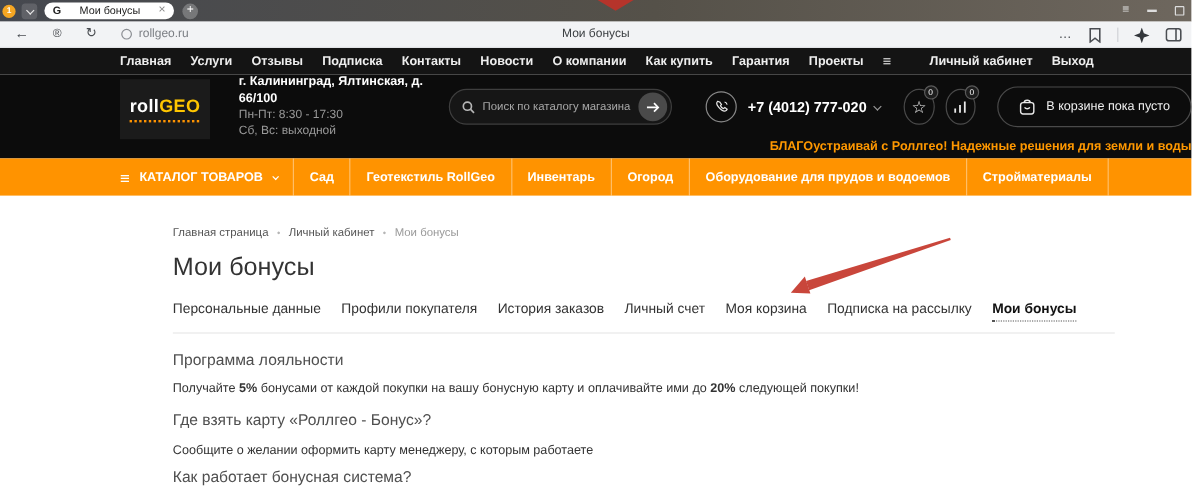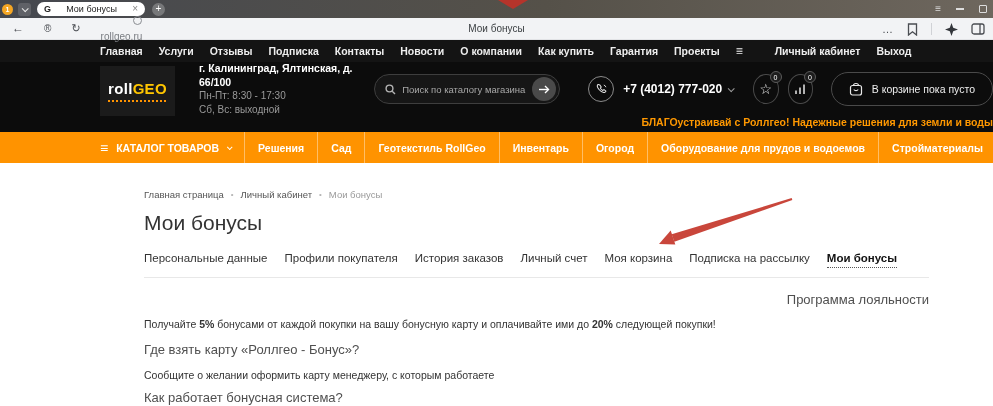--- a/index.html
+++ b/index.html
@@ -32,21 +32,21 @@
   .minbar { width:8px; height:1.5px; background:#ddd; display:inline-block; }
   .restore { width:8px; height:8px; border:1.2px solid #ddd; border-radius:1px; position:relative; display:inline-block; }
 
   
   .toolbar { height:22px; background:#f2f3f5; display:flex; align-items:center; position:relative;
              border-bottom:1px solid #e2e3e6; }
   .tb-ic { color:#4a4d52; font-size:11px; line-height:11px; }
   .tb-back { margin-left:12px; font-size:12px; }
   .tb-reg { margin-left:20px; font-size:10px; }
   .tb-reload { margin-left:20px; font-size:11px; }
-  .urlbox { display:flex; align-items:flex-end; gap:6px; margin-left:20px;flex-direction:column; }
+  .urlbox { display:flex; align-items:center; gap:6px; margin-left:20px; }
   .site-circle { width:9px; height:9px; border:1.3px solid #8a8d92; border-radius:50%; }
   .url-text { font-size:10px; color:#7b7e83; }
   .tb-title { position:absolute; left:0; right:0; text-align:center; font-size:10px; color:#3c4043; pointer-events:none; }
   .tb-right { position:absolute; right:8px; top:0; height:22px; display:flex; align-items:center; gap:13px; }
   .tb-sep { width:1px; height:12px; background:#d0d2d6; }
   .tb-right svg { display:block; }
 
   
   .site-nav { height:22px; background:#141414; display:flex; align-items:center; padding:0 115px 0 100px; gap:16px; }
   .site-nav a { color:#eee; font-size:10.5px; font-weight:bold; text-decoration:none; white-space:nowrap; }
@@ -101,21 +101,21 @@
   .breadcrumb { margin-top:26px; font-size:9.5px; color:#555; display:flex; align-items:center; gap:7px; }
   .breadcrumb .sep { color:#b5b5b5; font-size:8px; }
   .breadcrumb .last { color:#9a9a9a; }
   .page-title { margin-top:11px; font-size:21px; color:#333; font-weight:400; }
   .acct-tabs { margin-top:17px; display:flex; gap:17px; font-size:11.5px; color:#333; }
   .acct-tab { white-space:nowrap; cursor:pointer; }
   .acct-tab.active { font-weight:bold; color:#111; border-bottom:1.5px dotted #555; padding-bottom:3px; }
   .rule { margin-top:9px; border-top:1px solid #e8e8e8; }
   .sec-h { font-size:13px; color:#4f4f4f; font-weight:400; }
   .sec-p { font-size:10.5px; color:#333; }
-  .h1s { margin-top:14px;text-align:right; } .p1s { margin-top:11px; } .h2s { margin-top:12px; }
+  .h1s { margin-top:14px; } .p1s { margin-top:11px; } .h2s { margin-top:12px; }
   .p2s { margin-top:12px; } .h3s { margin-top:9px; }
 
   .arrow-overlay { position:absolute; left:0; top:0; width:993px; height:406px; pointer-events:none; z-index:40; }
 </style>
 </head>
 <body>
 
 <div class="screen">
 
   <div class="tabbar">
@@ -236,21 +236,20 @@
     </div>
     <div class="banner">БЛАГОустраивай с Роллгео! Надежные решения для земли и воды</div>
   </div>
 
   <div class="cat-nav">
     <div class="cat-item first">
       <span class="cat-ham">≡</span>
       <span>КАТАЛОГ ТОВАРОВ</span>
       <i class="chev"></i>
     </div>
-    <div class="cat-item">Решения</div>
     <div class="cat-item">Сад</div>
     <div class="cat-item">Геотекстиль RollGeo</div>
     <div class="cat-item">Инвентарь</div>
     <div class="cat-item">Огород</div>
     <div class="cat-item">Оборудование для прудов и водоемов</div>
     <div class="cat-item">Стройматериалы</div>
 
   </div>
 
   <div class="content">

